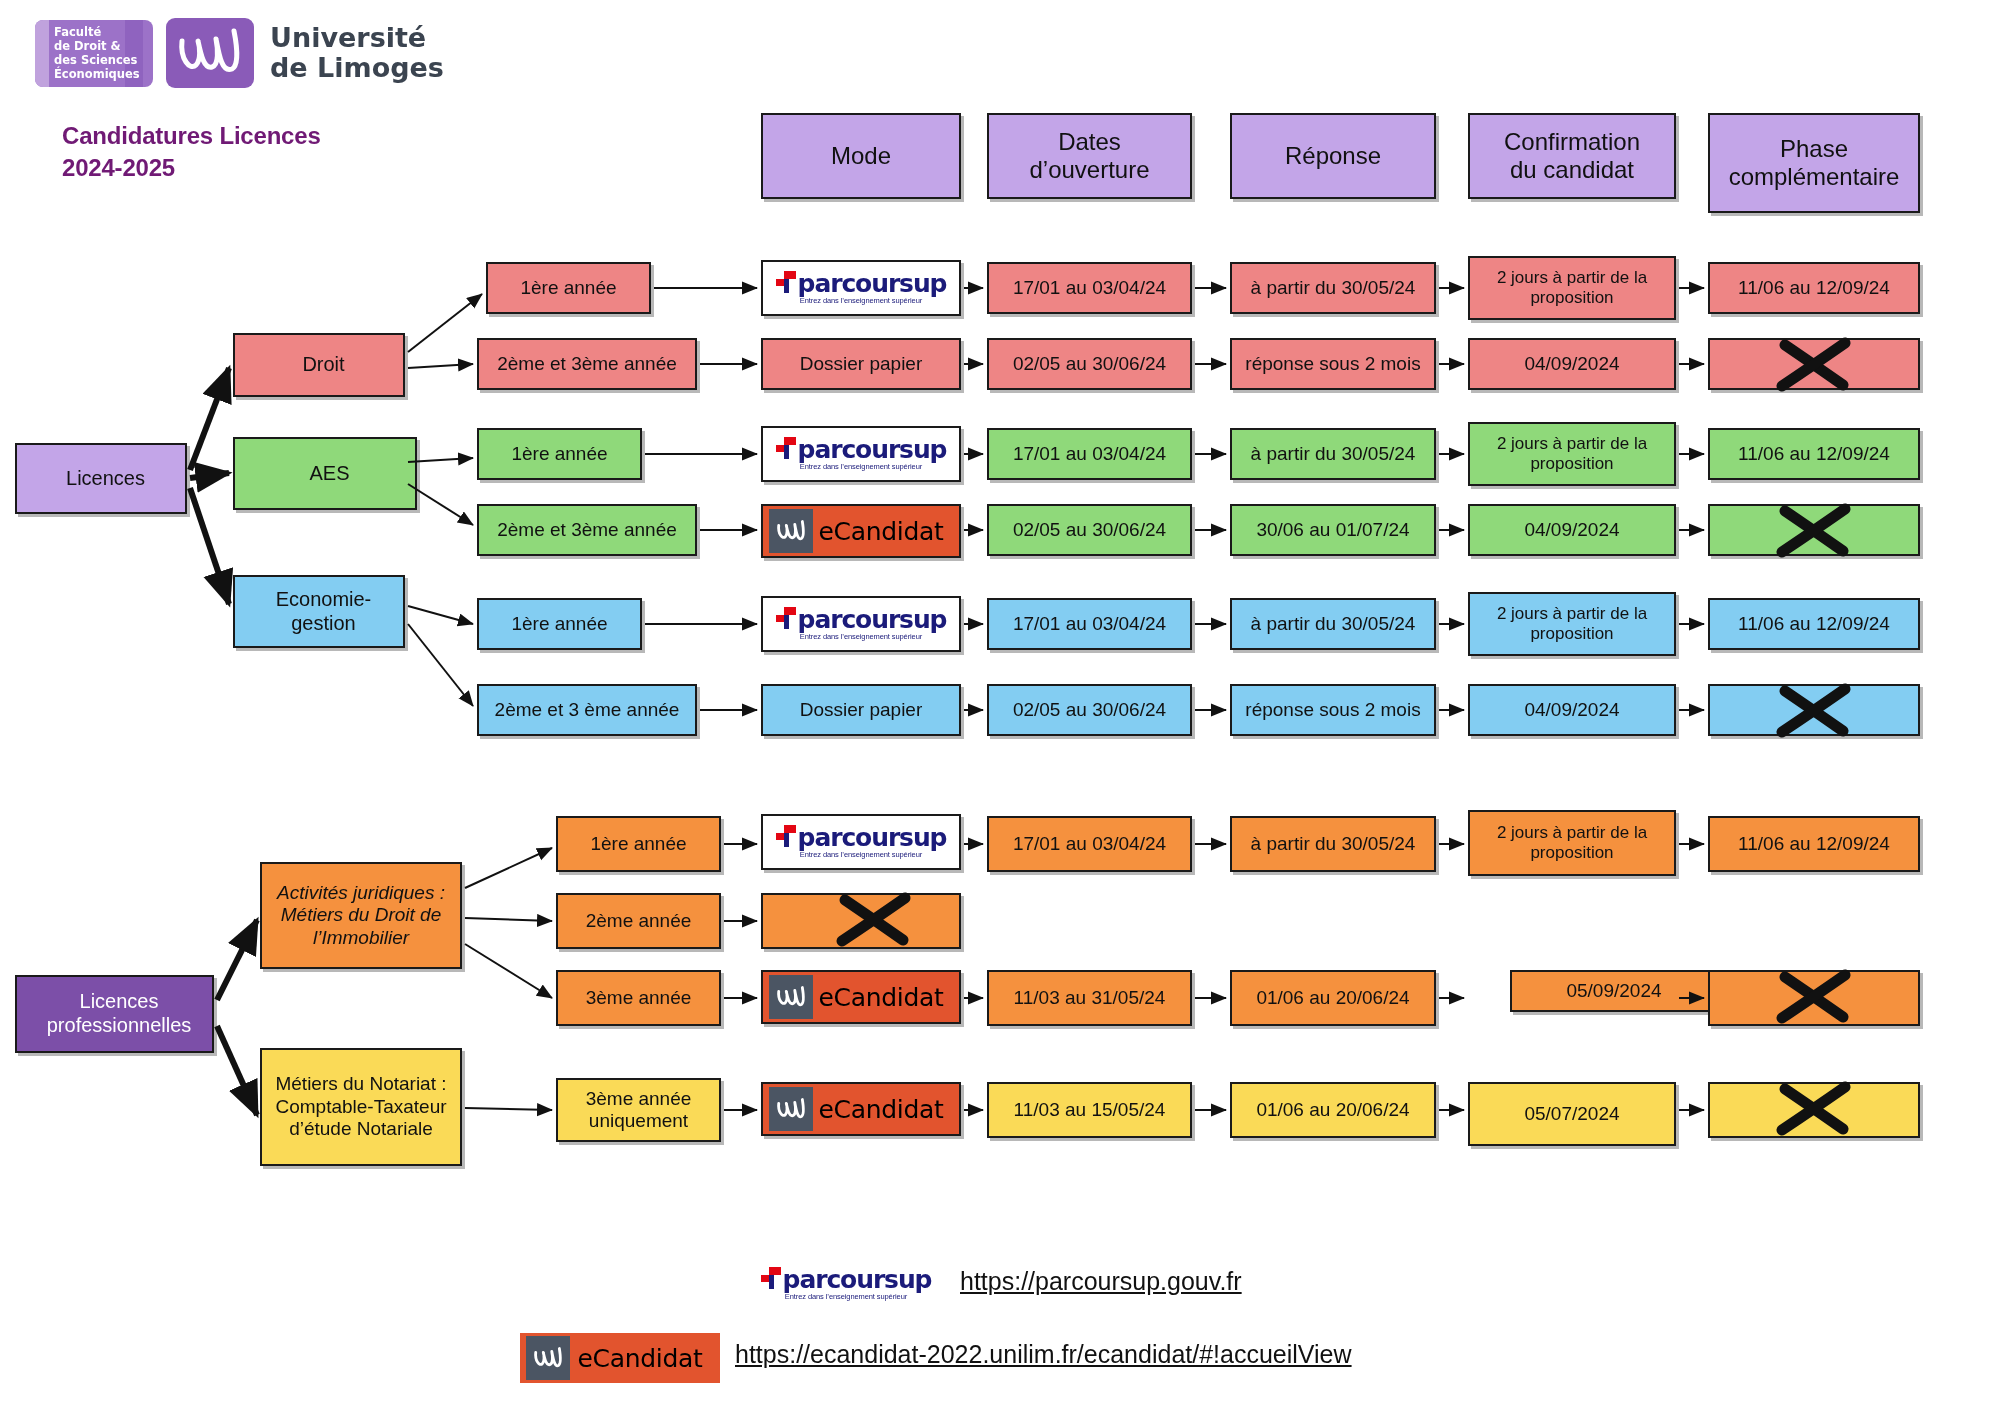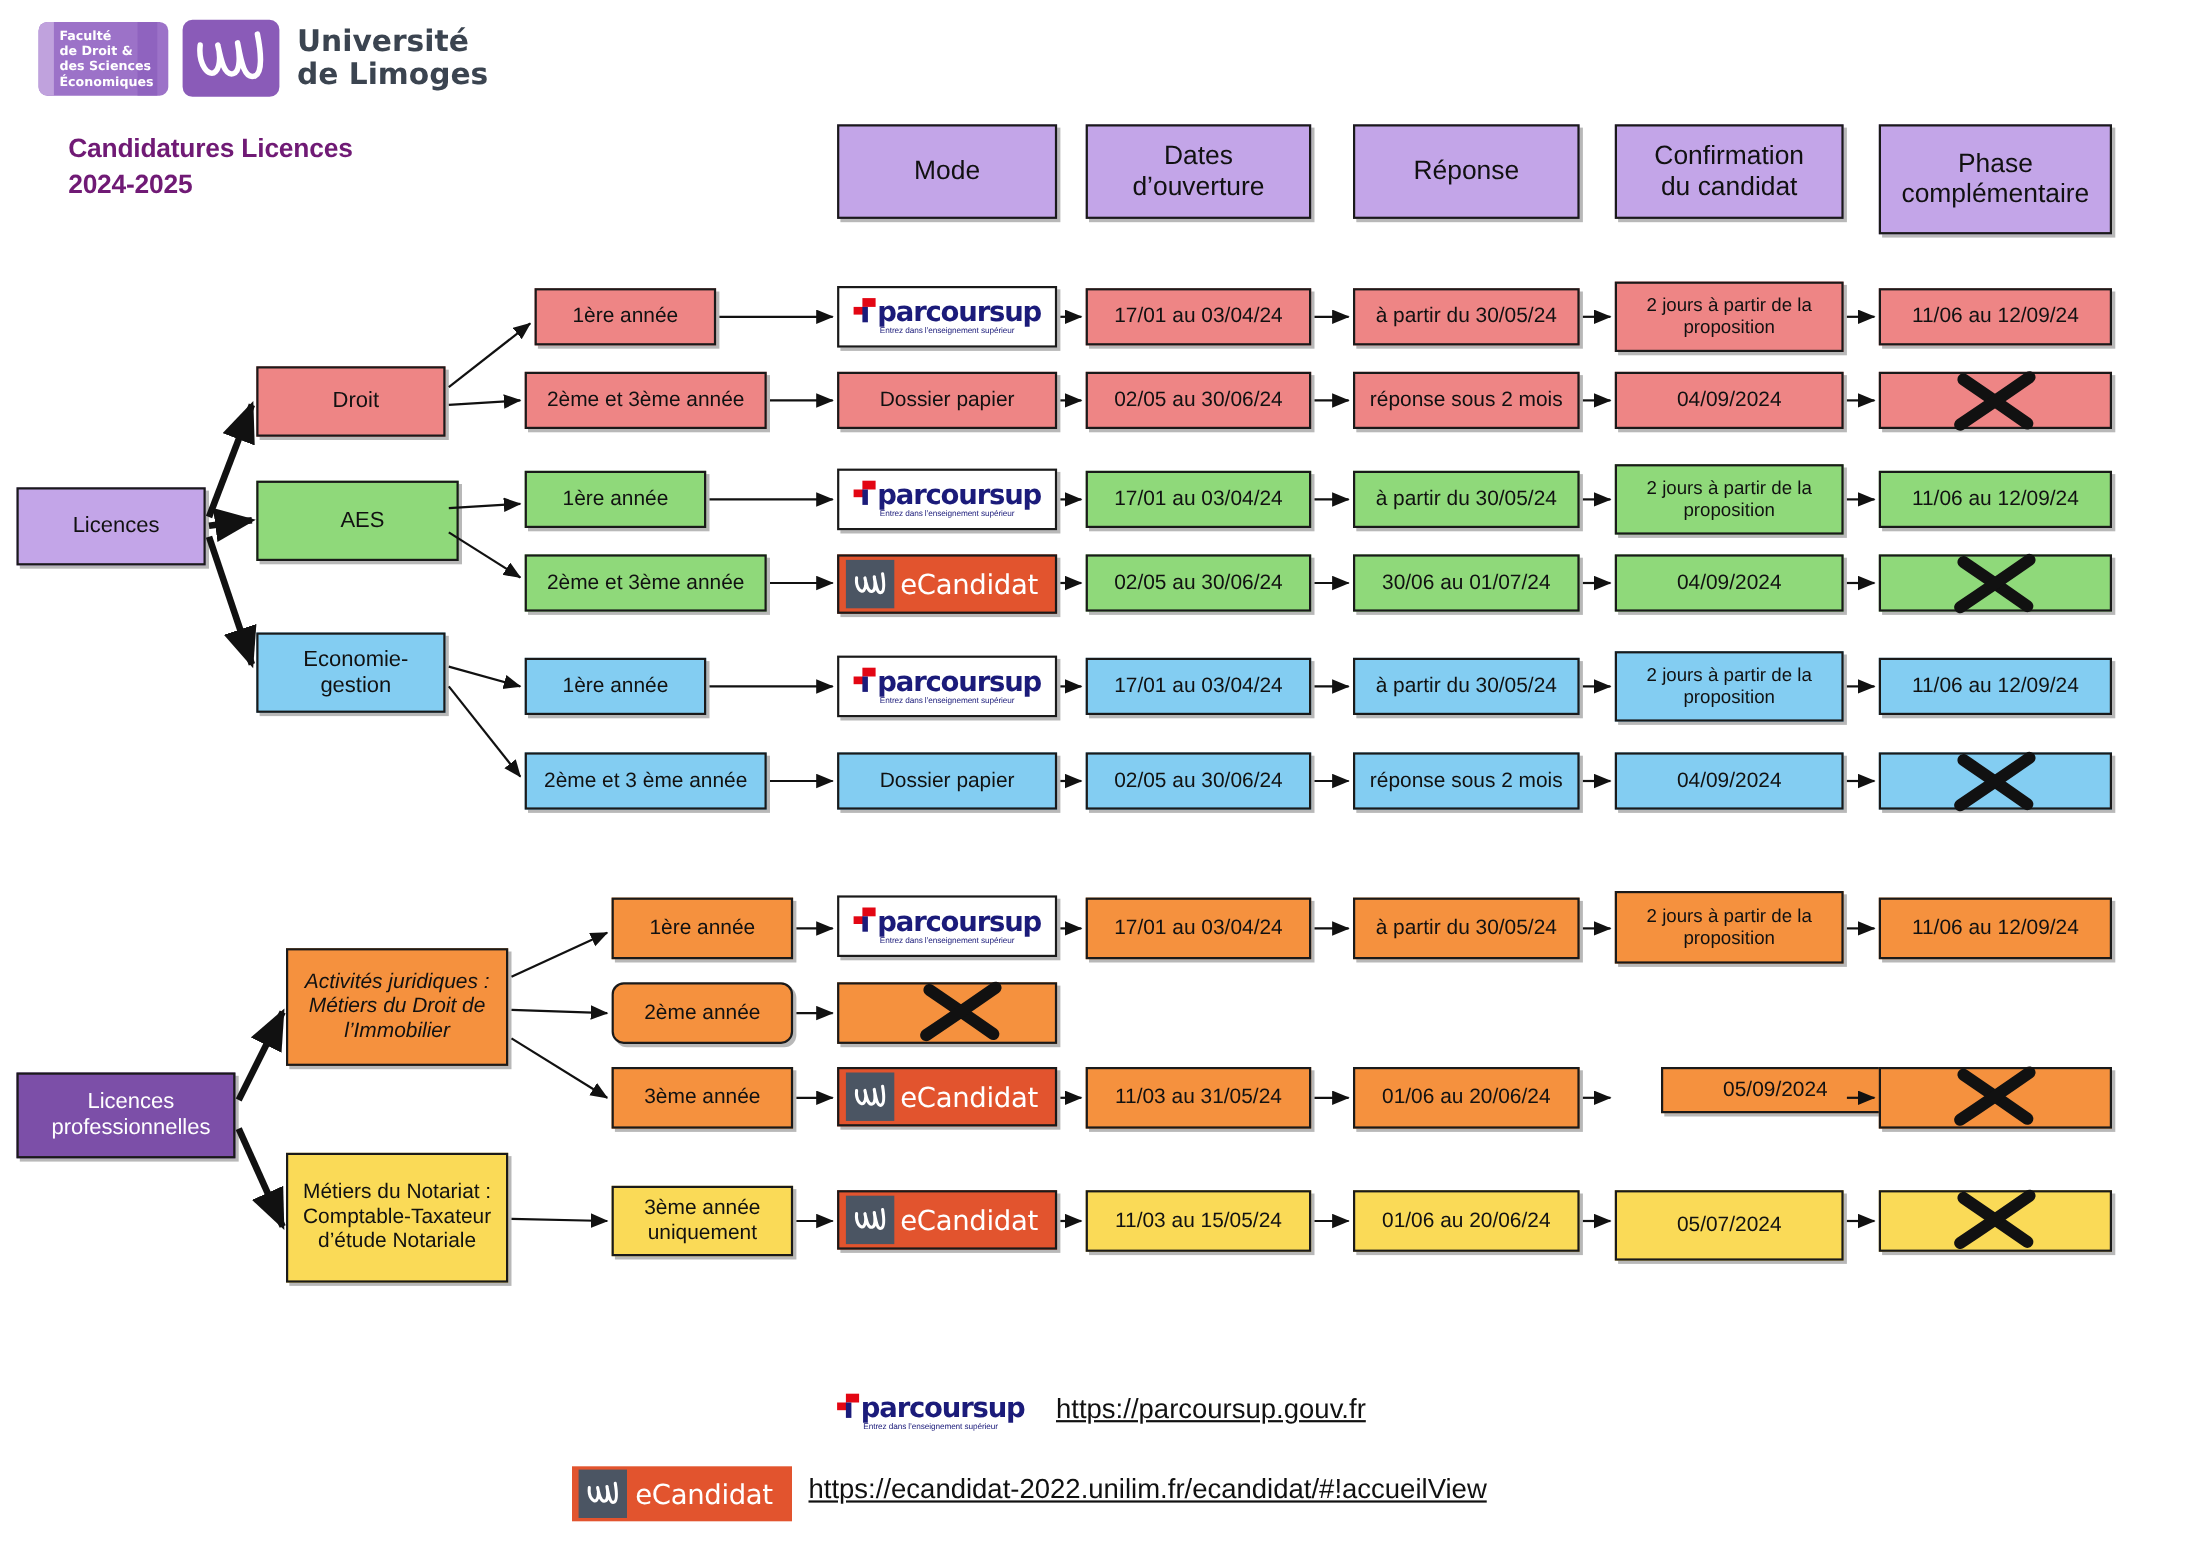--- a/index.html
+++ b/index.html
@@ -54,21 +54,21 @@
     color:#1b1b7a;letter-spacing:-1.1px;line-height:0.92;}
   .ps-sub{font-size:7.5px;color:#1b1b7a;letter-spacing:-0.1px;margin-top:1px;
     font-family:"Liberation Sans",sans-serif;}
 
   .ec-box{position:absolute;box-sizing:border-box;background:#e2542e;
     border:2px solid #1a1a1a;box-shadow:3px 3px 0 rgba(0,0,0,0.28);
     display:flex;align-items:center;overflow:hidden;}
   .ec-badge{width:44px;height:44px;background:#4b5563;margin-left:6px;flex:0 0 auto;
     display:flex;align-items:center;justify-content:center;}
   .ec-badge svg{display:block;}
-  .ec-text{flex:1;text-align:center;color:#ffffff;font-size:25px;
+  .ec-text{flex:1;text-align:center;color:#000000;font-size:25px;
     font-family:"DejaVu Sans",sans-serif;padding-right:10px;letter-spacing:-0.3px;}
 
   
   #fac-logo{position:absolute;left:35px;top:18px;display:flex;align-items:center;}
   .fac-badge{position:relative;width:118px;height:67px;border-radius:8px;
     background:#9c72c8;overflow:hidden;display:flex;align-items:center;}
   .fac-badge .stripe{position:absolute;left:0;top:0;bottom:0;width:14px;background:#c0a2dd;}
   .fac-badge .stripe2{position:absolute;right:10px;top:0;bottom:0;width:18px;background:#8f63bf;}
   .fac-txt{position:relative;z-index:2;color:#fff;font-weight:bold;font-size:11.5px;
     line-height:1.22;padding-left:19px;font-family:"DejaVu Sans",sans-serif;}
@@ -327,21 +327,21 @@
   <div class="box c-orange cell" style="left:1230px;top:816px;width:206px;height:56px;">
     <span>à partir du 30/05/24</span>
     </div>
   <div class="box c-orange cell-sm" style="left:1468px;top:810px;width:208px;height:66px;">
     <span>2 jours à partir de la<br>proposition</span>
     </div>
   <div class="box c-orange cell" style="left:1708px;top:816px;width:212px;height:56px;">
     <span>11/06 au 12/09/24</span>
     </div>
 
-  <div class="box c-orange cell" style="left:556px;top:893px;width:165px;height:56px;border-radius:11px;">
+  <div class="box c-orange cell" style="left:556px;top:893px;width:165px;height:56px;">
     <span>2ème année</span>
     </div>
   <div class="box c-orange cell" style="left:761px;top:893px;width:200px;height:56px;"></div>
 
   <div class="box c-orange cell" style="left:556px;top:970px;width:165px;height:56px;">
     <span>3ème année</span>
     </div>
   <div class="ec-box" style="left:761px;top:970px;width:200px;height:54px;">
     <div class="ec-badge">
       <svg width="34" height="30" viewBox="0 0 72 56" aria-hidden="true">

